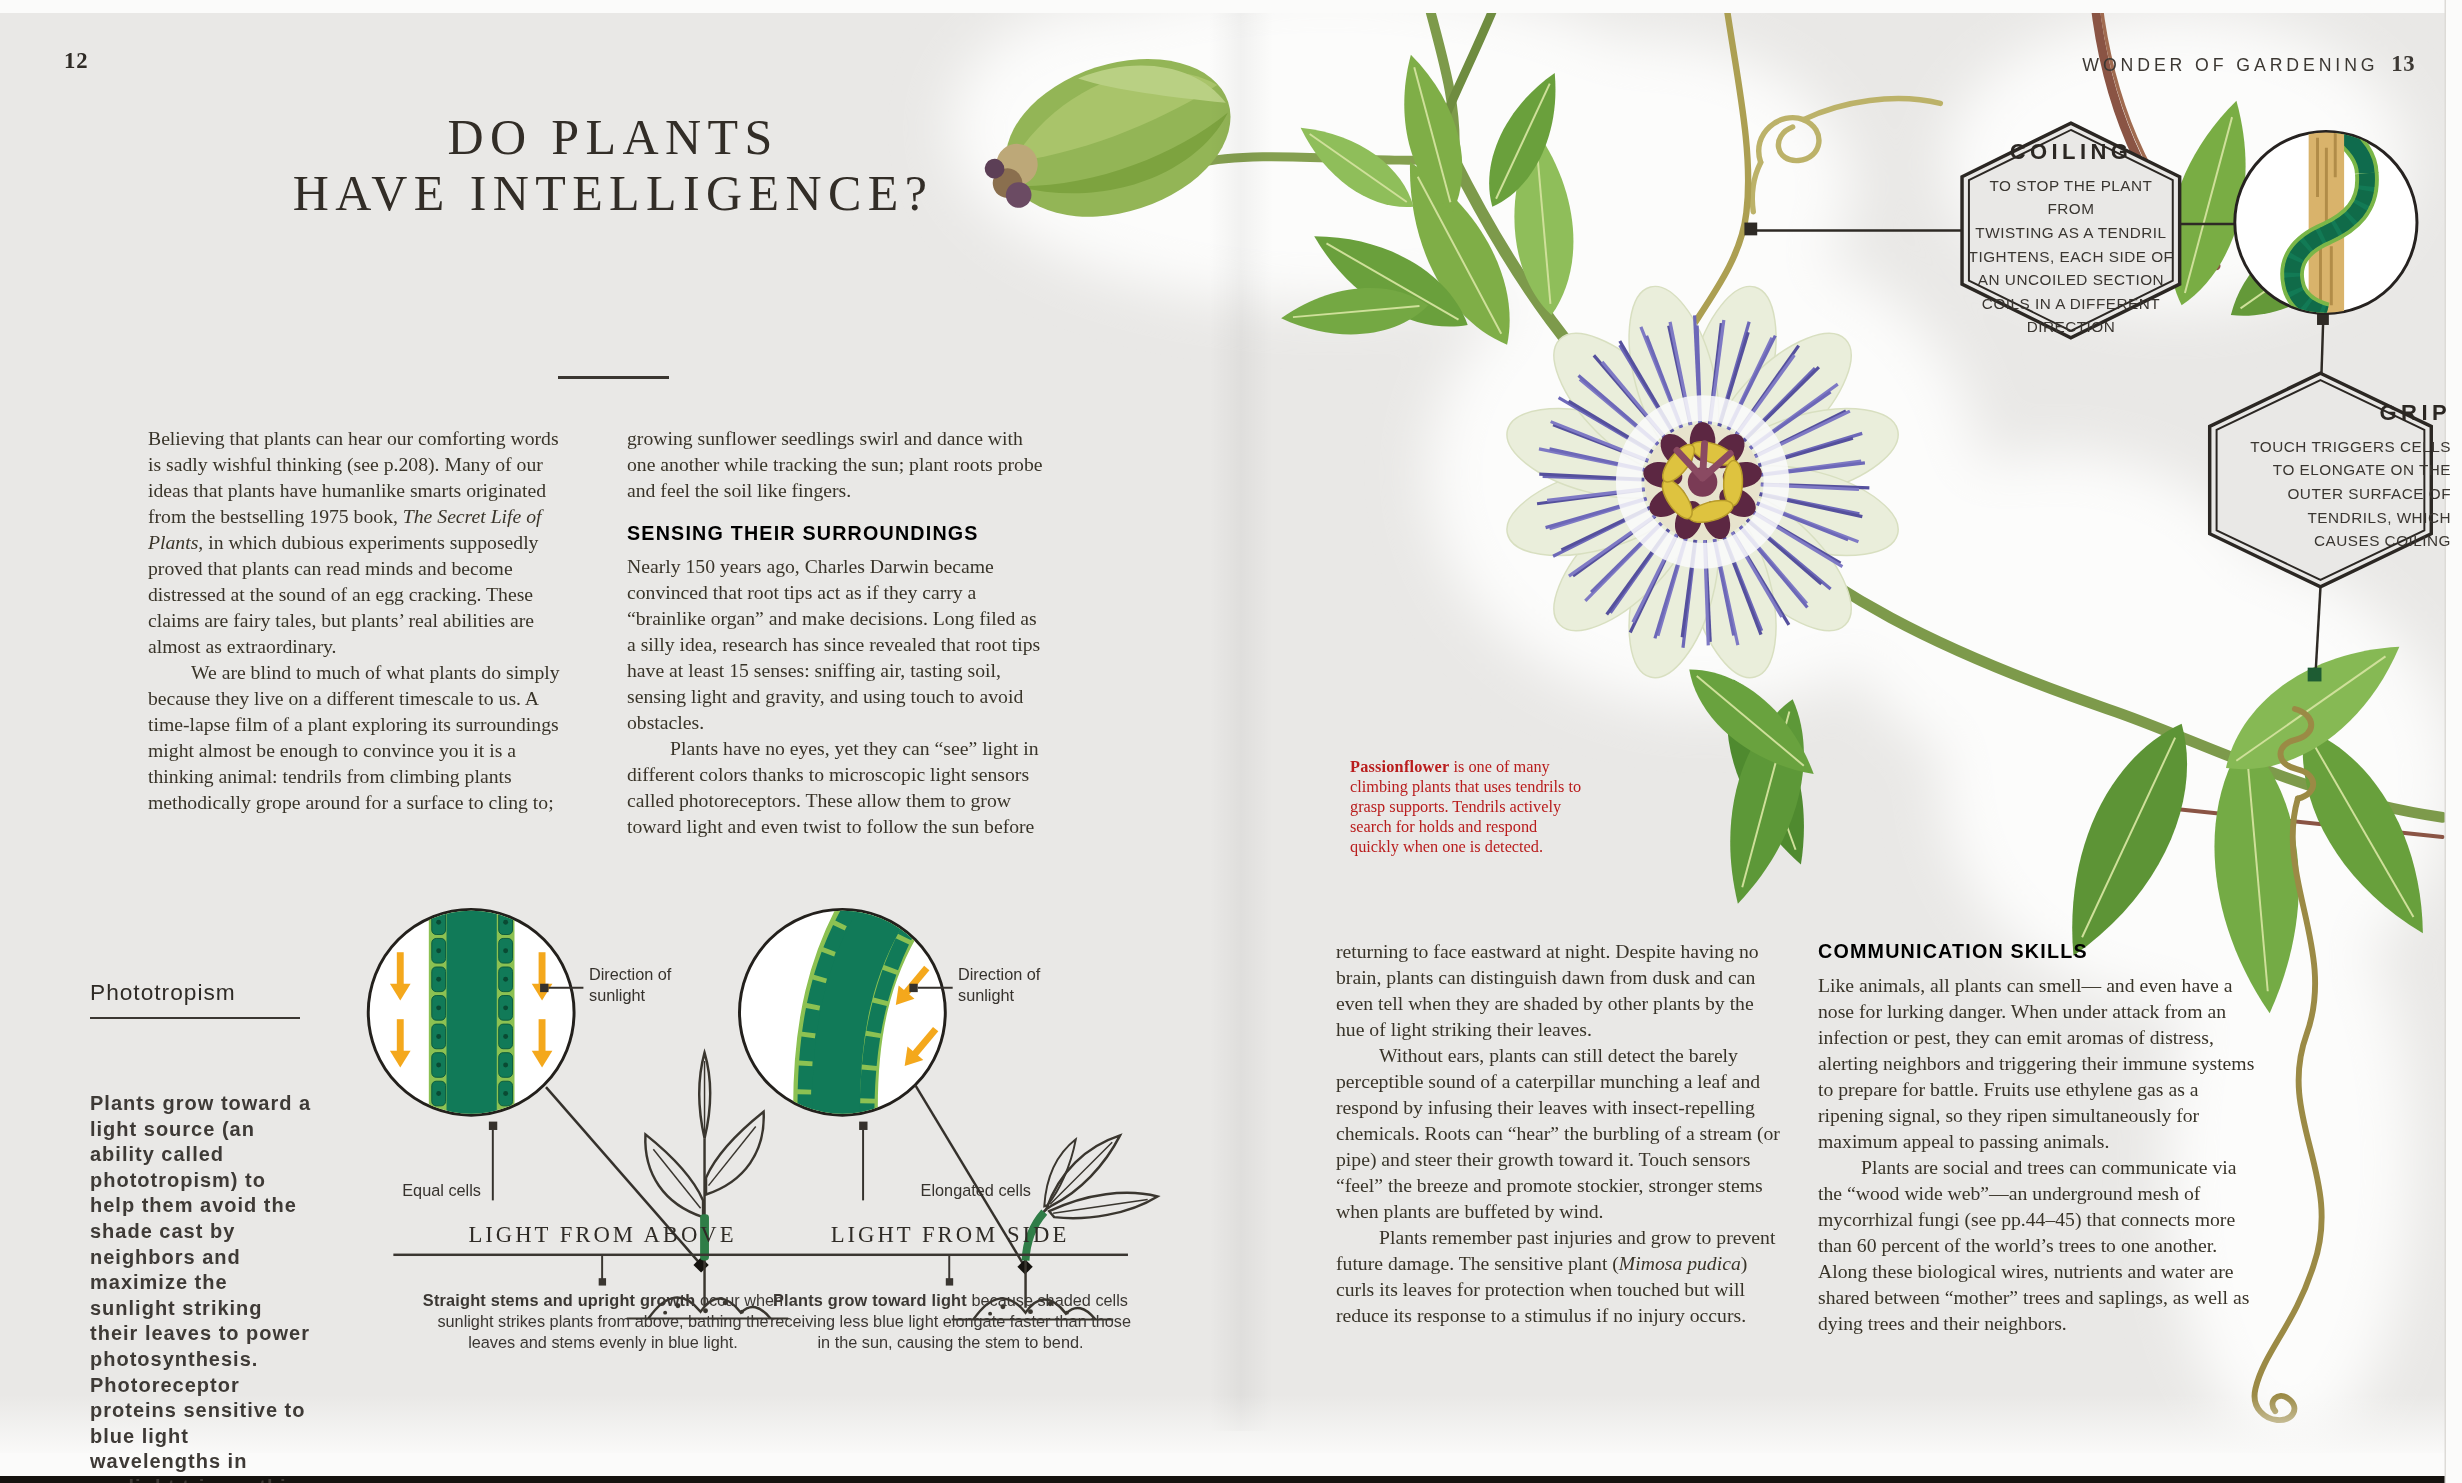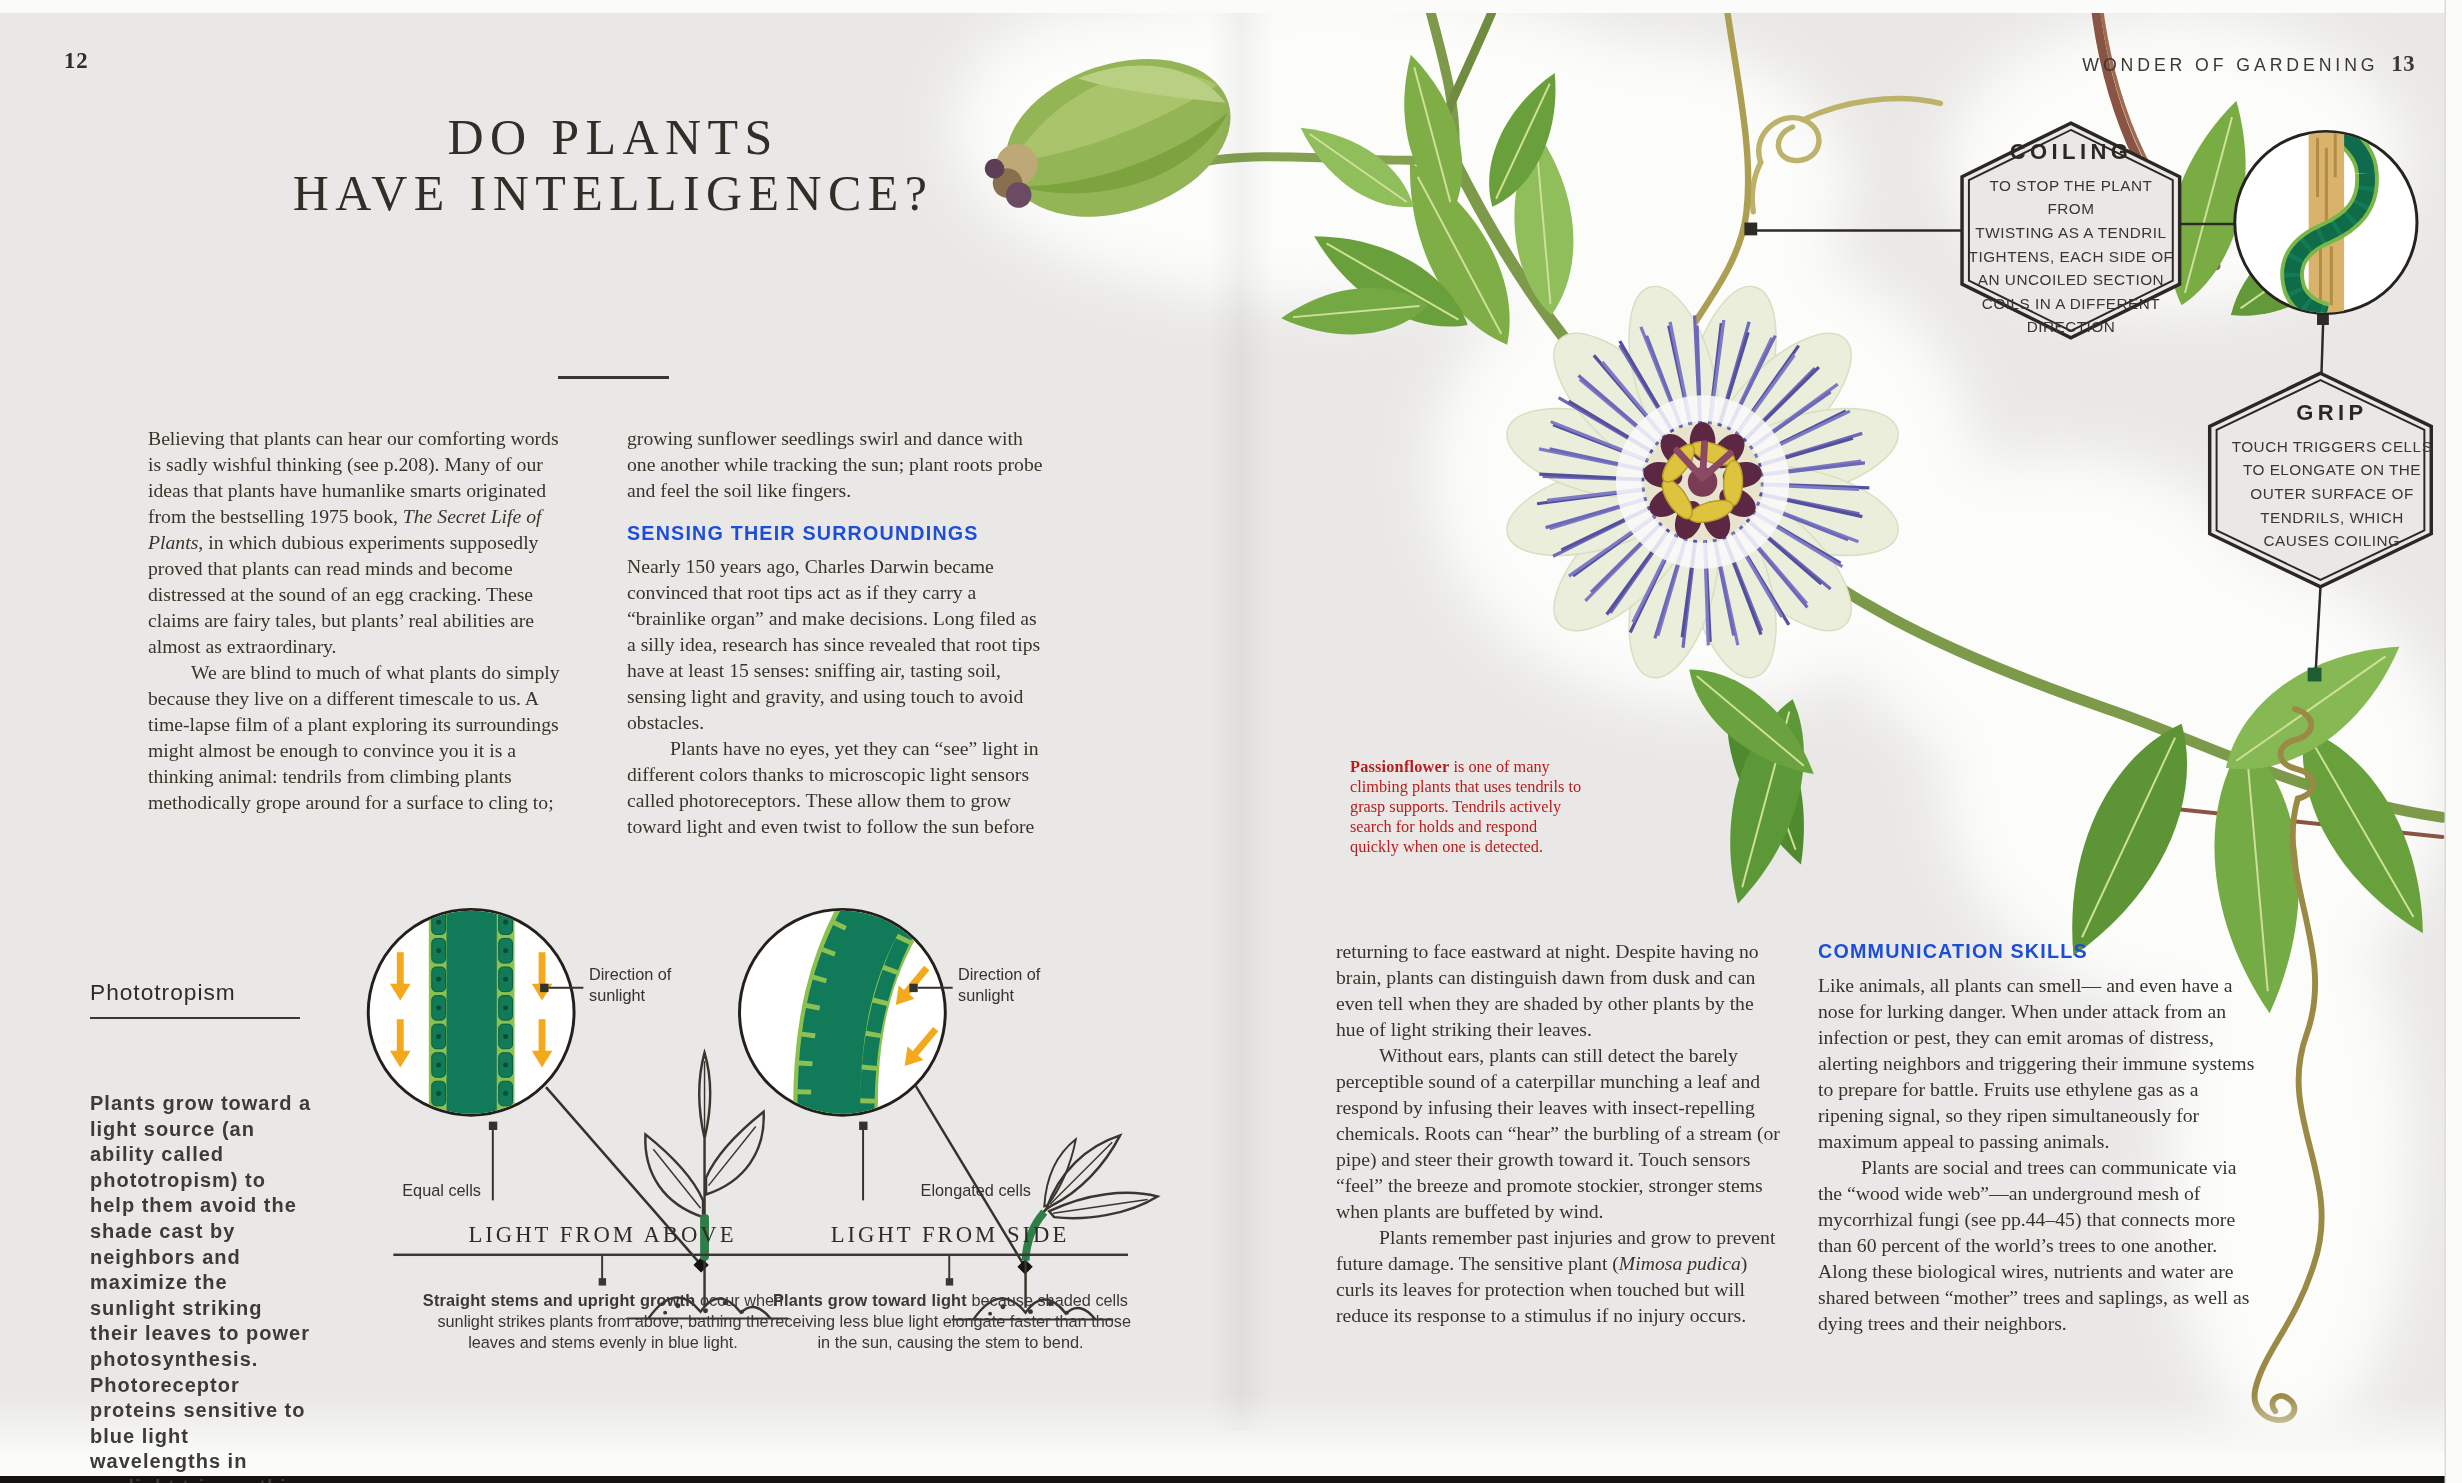--- a/index.html
+++ b/index.html
@@ -24,21 +24,21 @@
          letter-spacing:6.4px;color:#322d27;}
   #intro{left:163px;top:262px;width:904px;text-align:center;font-family:"Liberation Sans",sans-serif;
          font-size:21px;line-height:30.5px;letter-spacing:0.7px;color:#57524c;}
   #intro-rule{left:558px;top:376px;width:111px;height:2.5px;background:#3a3631;}
 
   
   .col{position:absolute;font-size:19.7px;line-height:26px;color:#393429;text-align:left;}
   .col p{margin:0;}
   .col p.ind{text-indent:43px;}
   .colhead{font-family:"Liberation Sans",sans-serif;font-weight:bold;font-size:19.7px;letter-spacing:1.2px;
-           color:#1d4ed8;margin:16.7px 0 6.9px 0;}
+           color:#000000;margin:16.7px 0 6.9px 0;}
   .colhead.first{margin-top:0;margin-bottom:7.9px;}
   #col1{left:148px;top:425px;width:425px;}
   #col2{left:627px;top:425px;width:423px;}
   #col3{left:1336px;top:938px;width:449px;}
   #col4{left:1818px;top:938px;width:443px;}
 
   
   #sb-head{left:90px;top:979px;width:227px;font-family:Liberation Sans, sans-serif;font-size:22.7px;
            letter-spacing:1px;color:#2f2b26;}
   #sb-rule{left:90px;top:1017px;width:210px;height:2px;background:#3a3631;}
@@ -62,21 +62,21 @@
 
   
   #photo-cap{left:1350px;top:757px;width:235px;font-size:16.3px;line-height:20px;color:#b91c1c;}
   #photo-cap b{letter-spacing:0.2px;}
 
   
   .hex-text{position:absolute;text-align:center;font-family:"Liberation Sans",sans-serif;color:#35312c;}
   .hex-title{font-weight:bold;font-size:22px;letter-spacing:4.4px;color:#2b2723;margin-bottom:8.9px;}
   .hex-body{font-size:15.3px;line-height:23.6px;letter-spacing:0.5px;color:#3a3631;}
   #hex-coiling-text{left:1965px;top:139px;width:212px;}
-  #hex-grip-text{left:2213px;top:400px;width:238px;}
+  #hex-grip-text{left:2213px;top:400px;width:238px;text-align:right;}
 </style>
 </head>
 <body>
 
 <div id="spread">
 
   <svg class="abs" style="left:0;top:0;" width="2478" height="1483" viewBox="0 0 5031 3012">
     <defs>
       <filter id="soft" x="-40%" y="-40%" width="180%" height="180%">
           <feGaussianBlur stdDeviation="55"></feGaussianBlur>

